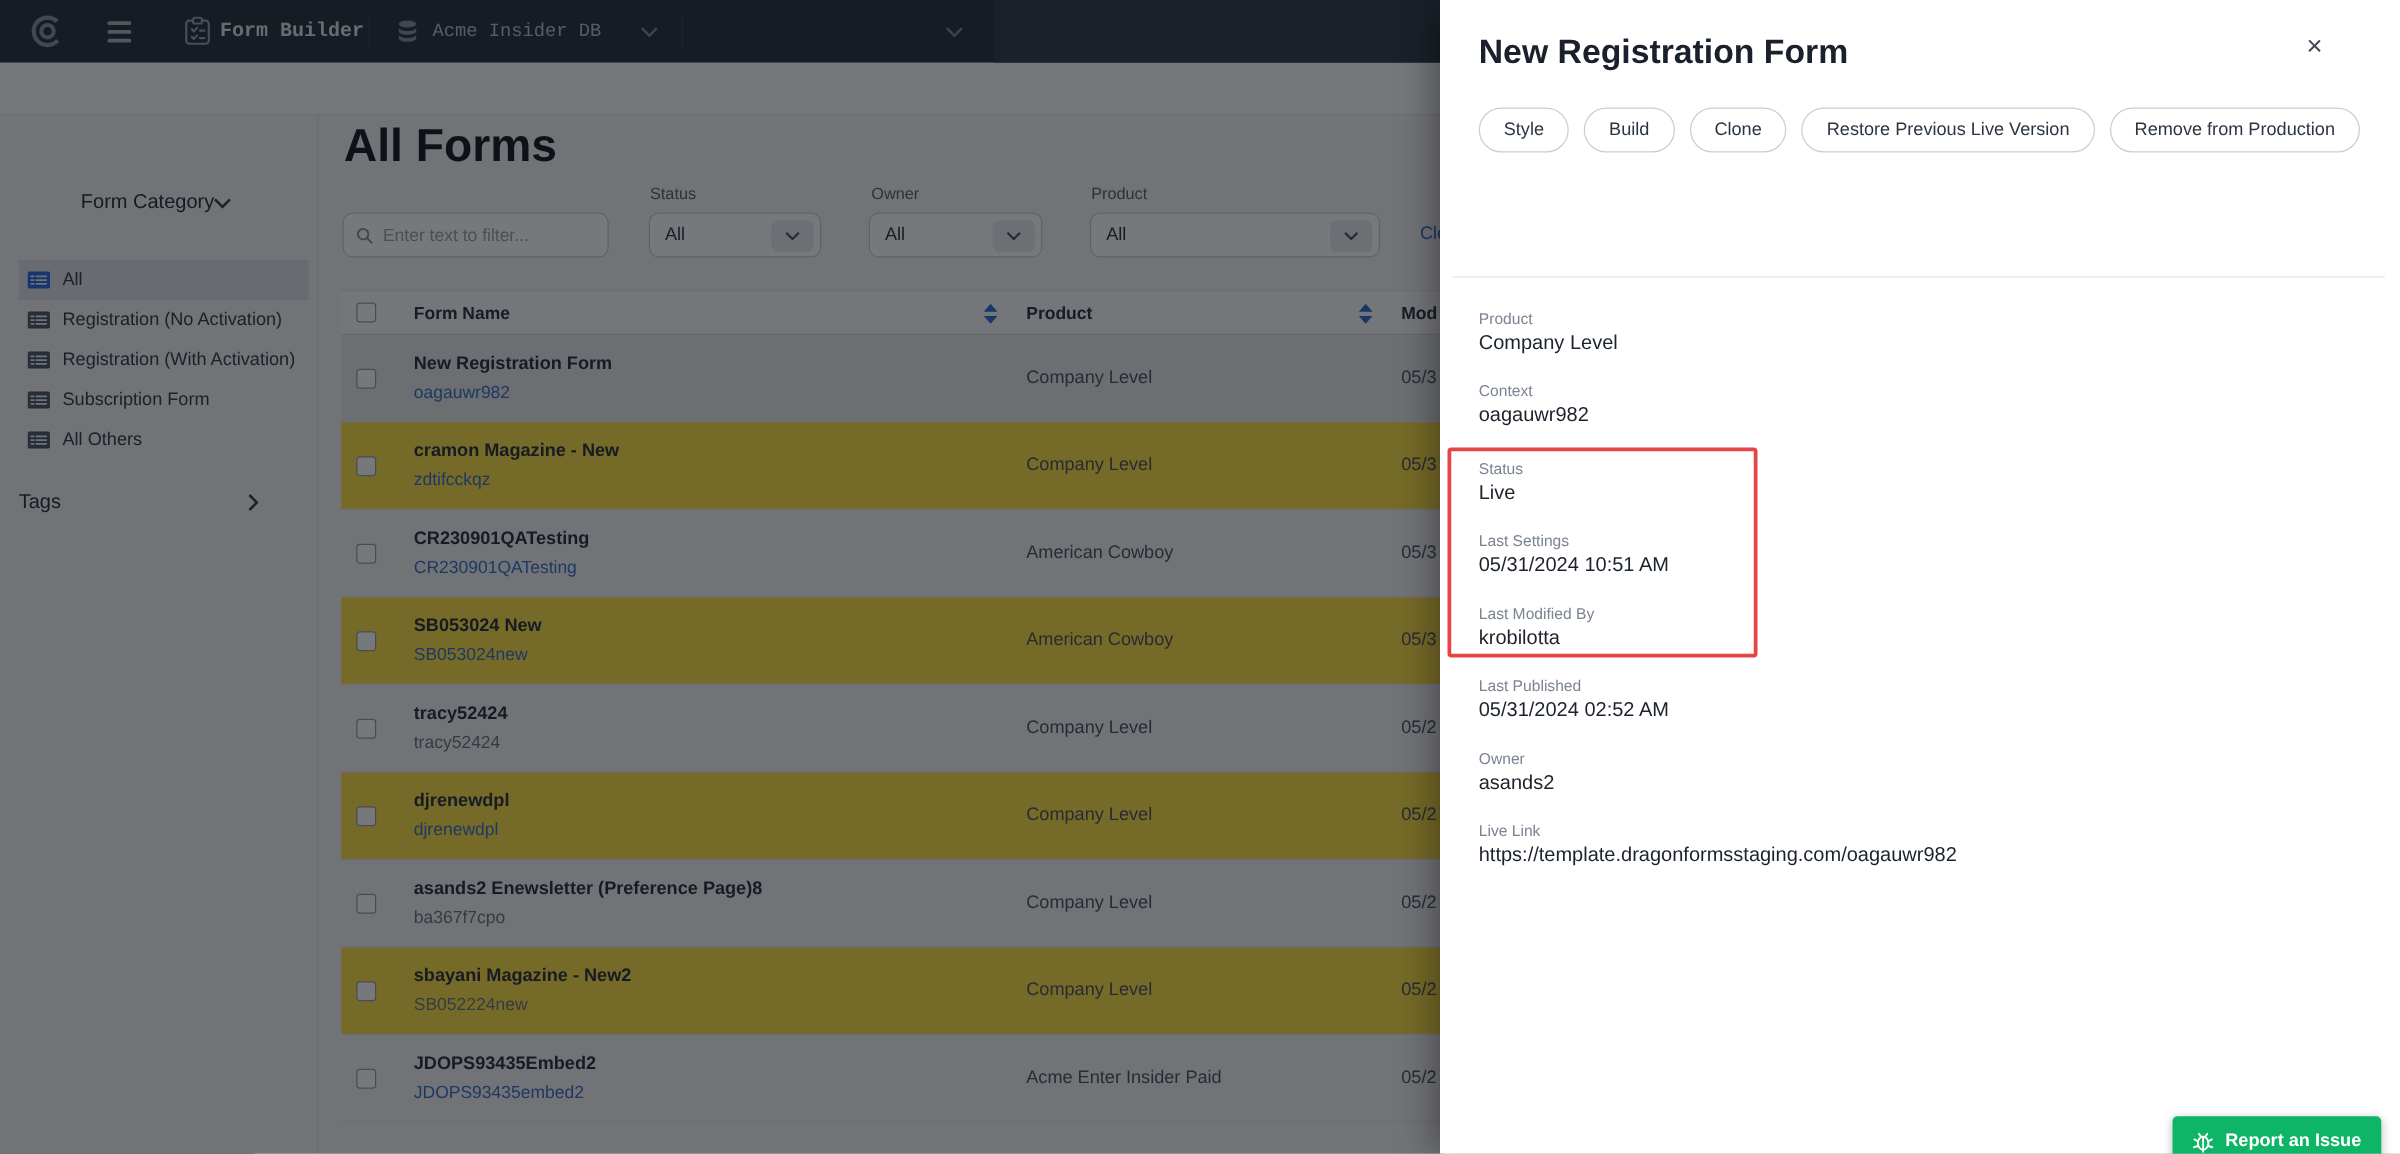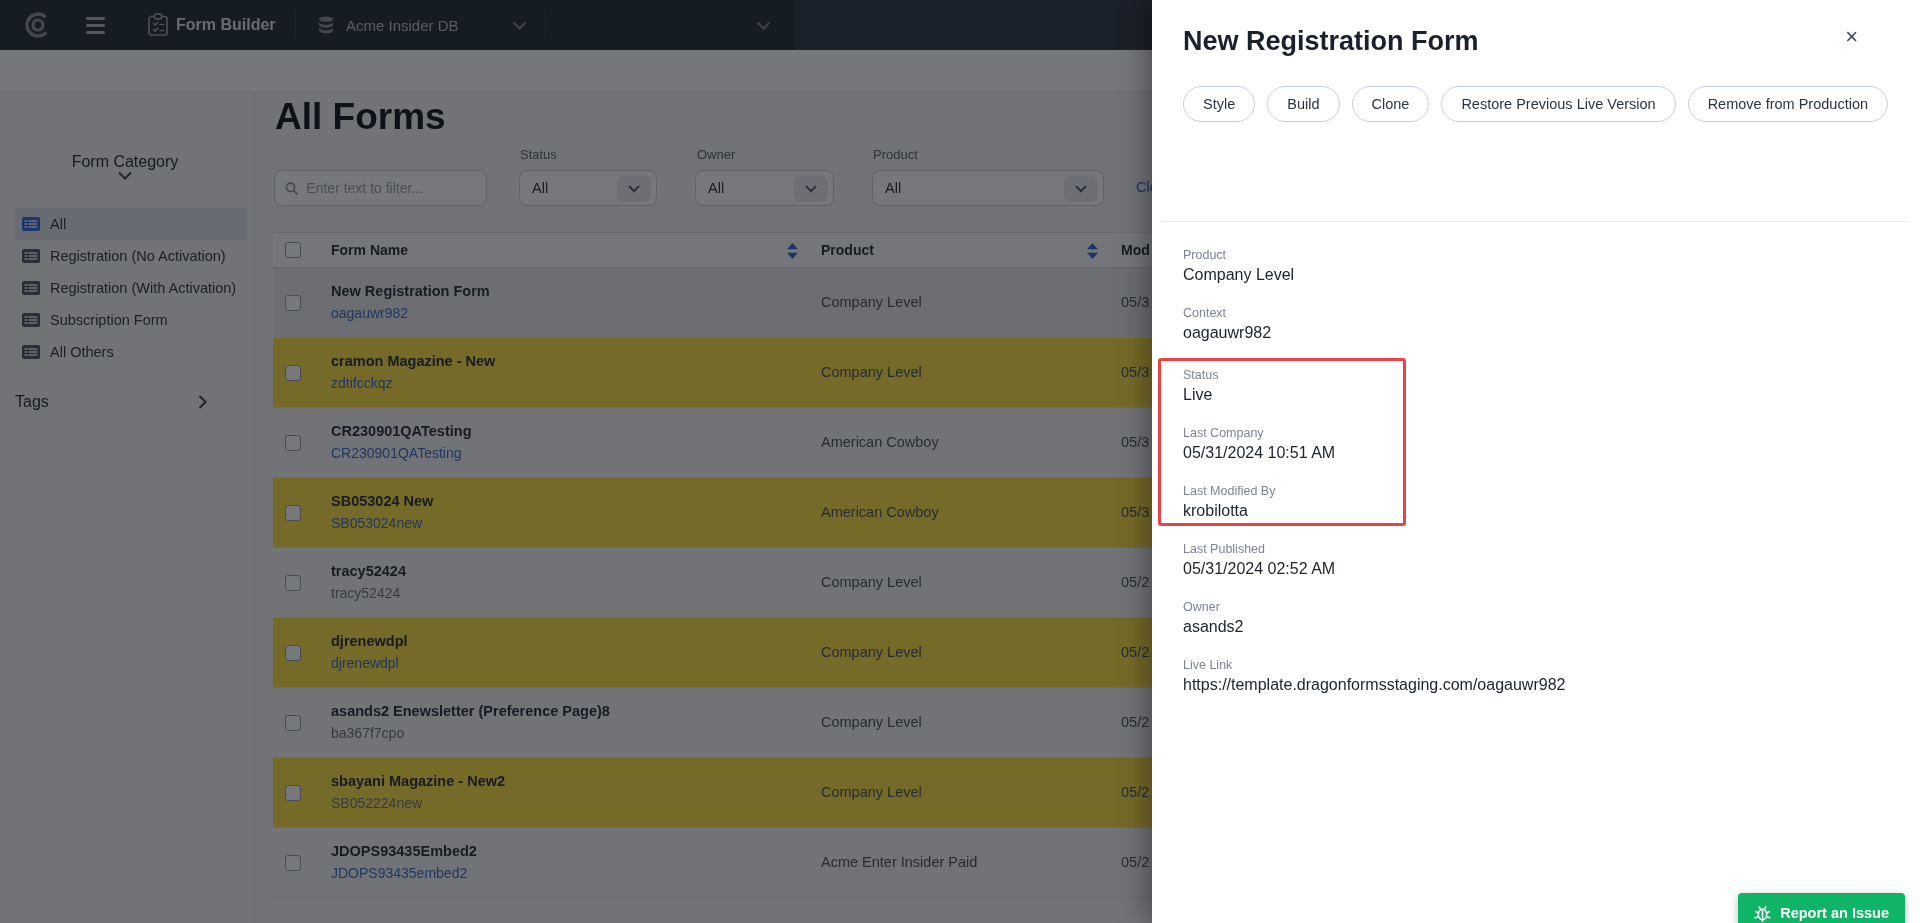--- a/index.html
+++ b/index.html
@@ -2,34 +2,34 @@
 <html><head>
 <meta charset="utf-8">
 <style>
   * { box-sizing: border-box; margin: 0; padding: 0; }
   html,body { width:1920px; height:923px; overflow:hidden; }
   body { position:relative; font-family:"Liberation Sans", sans-serif; background:#f3f4f6; }
 
   
   .navbar { position:absolute; top:0; left:0; width:100%; height:50px; background:#29333f; z-index:1; }
   .nav-light-seg { position:absolute; left:795px; top:0; width:360px; height:50px; background:#333e4c; }
-  .nav-item { position:absolute; top:0; height:50px; display:flex; align-items:center; }
+  .nav-item { position:absolute; top:0; height:50px; display:flex; align-items:center;font-family:Liberation Mono, monospace; }
   .nav-divider { position:absolute; top:11px; width:1px; height:28px; background:#3c4754; }
   .nav-title { color:#dfe3e8; font-size:16px; font-weight:700; }
   .nav-select-text { color:#b9c1ca; font-size:15px; }
   .hamburger span { display:block; width:19px; height:3px; background:#aeb6bf; border-radius:2px; margin:2px 0; }
 
   
   .top-strip { position:absolute; top:50px; left:0; width:100%; height:42px; background:#fbfcfd; border-bottom:1px solid #e7eaee; }
 
   
   .sidebar { position:absolute; top:92px; left:0; width:255px; height:831px; border-right:1px solid #e1e4e9; }
   .hide-ctl { position:absolute; top:102px; right:26px; display:flex; align-items:center; gap:8px; color:#59636f; font-size:15px; cursor:pointer; }
   .hide-ctl .dbl-chev { font-size:21px; color:#444e5a; line-height:1; }
-  .cat-header { position:absolute; top:153px; left:15px; width:220px; display:flex; justify-content:center; align-items:center; color:#29323d; font-size:16px; cursor:pointer;flex-direction:column; }
+  .cat-header { position:absolute; top:153px; left:15px; width:220px; display:flex; justify-content:center; align-items:center; color:#29323d; font-size:16px; cursor:pointer; }
   .side-item { position:absolute; left:15px; width:232px; height:32px; display:flex; align-items:center; gap:10px; padding-left:7px; font-size:14.5px; color:#333d49; cursor:pointer; }
   .side-item.selected { background:#dde2e9; }
   .side-item .licon { color:#515c6a; display:flex; }
   .side-item.selected .licon { color:#2e6be6; }
   .tags-header { position:absolute; top:393px; left:15px; width:192px; display:flex; justify-content:space-between; align-items:center; color:#29323d; font-size:16px; cursor:pointer; }
 
   
   .page-title { position:absolute; top:96px; left:275px; font-size:37px; font-weight:700; color:#171d24;text-align:right; }
   .filter-label { position:absolute; top:147px; font-size:13px; color:#5a6470; }
   .search-box { position:absolute; top:170px; left:274px; width:213px; height:36px; background:#fff; border:1px solid #c8d0d9; border-radius:8px; display:flex; align-items:center; padding:0 10px; gap:8px; }
@@ -335,21 +335,21 @@
   <div class="dvalue" style="top:266px">Company Level</div>
 
   <div class="dlabel" style="top:306px">Context</div>
   <div class="dvalue" style="top:324px">oagauwr982</div>
 
   <div class="red-box"></div>
 
   <div class="dlabel" style="top:368px">Status</div>
   <div class="dvalue" style="top:386px">Live</div>
 
-  <div class="dlabel" style="top:426px">Last Company</div>
+  <div class="dlabel" style="top:426px">Last Settings</div>
   <div class="dvalue" style="top:444px">05/31/2024 10:51 AM</div>
 
   <div class="dlabel" style="top:484px">Last Modified By</div>
   <div class="dvalue" style="top:502px">krobilotta</div>
 
   <div class="dlabel" style="top:542px">Last Published</div>
   <div class="dvalue" style="top:560px">05/31/2024 02:52 AM</div>
 
   <div class="dlabel" style="top:600px">Owner</div>
   <div class="dvalue" style="top:618px">asands2</div>

